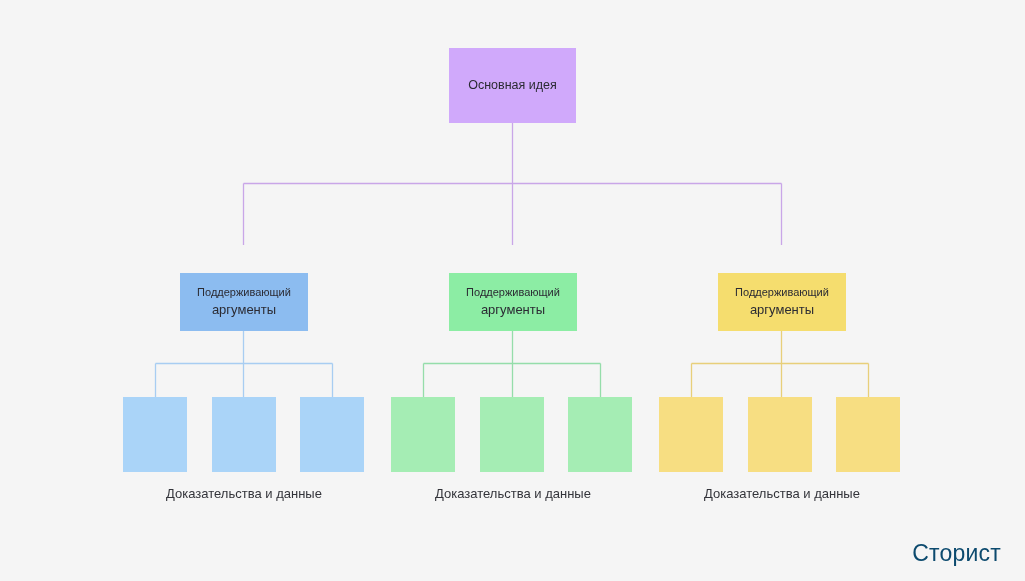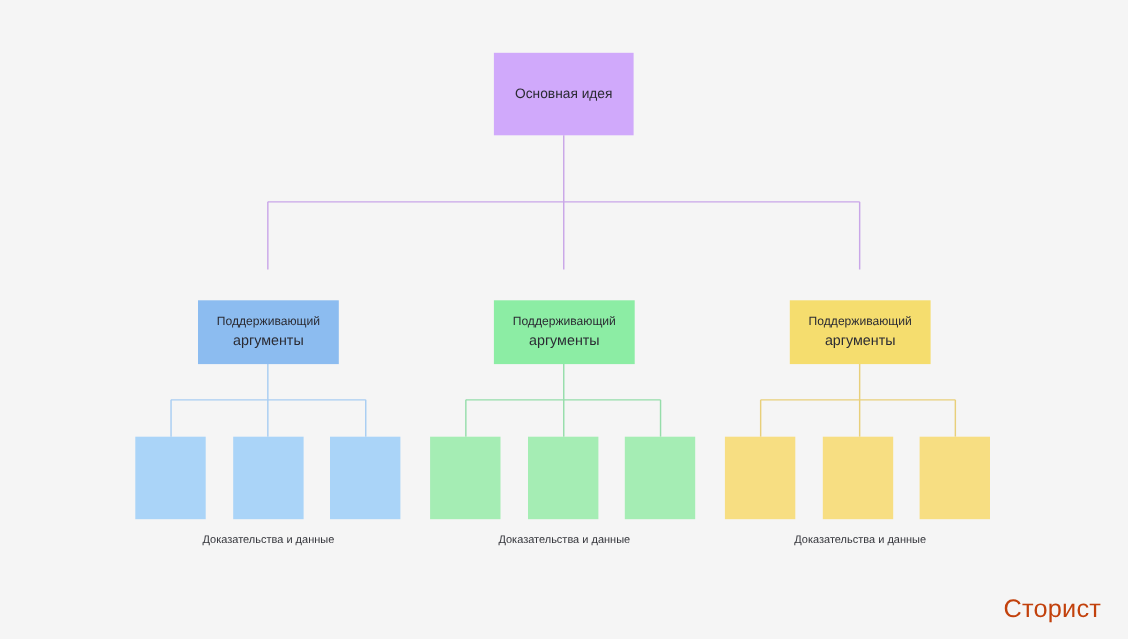--- a/index.html
+++ b/index.html
@@ -82,34 +82,34 @@
   .leaf.blue   { background: #aad4f8; }
   .leaf.green  { background: #a5edb4; }
   .leaf.yellow { background: #f7de82; }
 
   
   .group-caption {
     position: absolute;
     top: 486px;
     width: 260px;
     text-align: center;
-    font-size: 10px;
+    font-size: 13px;
     color: #33343a;
     white-space: nowrap;
   }
   .cap-0 { left: 114px; }
   .cap-1 { left: 383px; }
   .cap-2 { left: 652px; }
 
   .watermark {
     position: absolute;
     right: 24px;
     bottom: 14px;
     font-size: 23px;
-    color: #c2410c;
+    color: #0c4a6e;
     letter-spacing: 0.2px;
   }
 </style>
 </head>
 <body>
 
 <div id="canvas">
 
   <svg id="wires" viewBox="0 0 1025 581" xmlns="http://www.w3.org/2000/svg">
 

